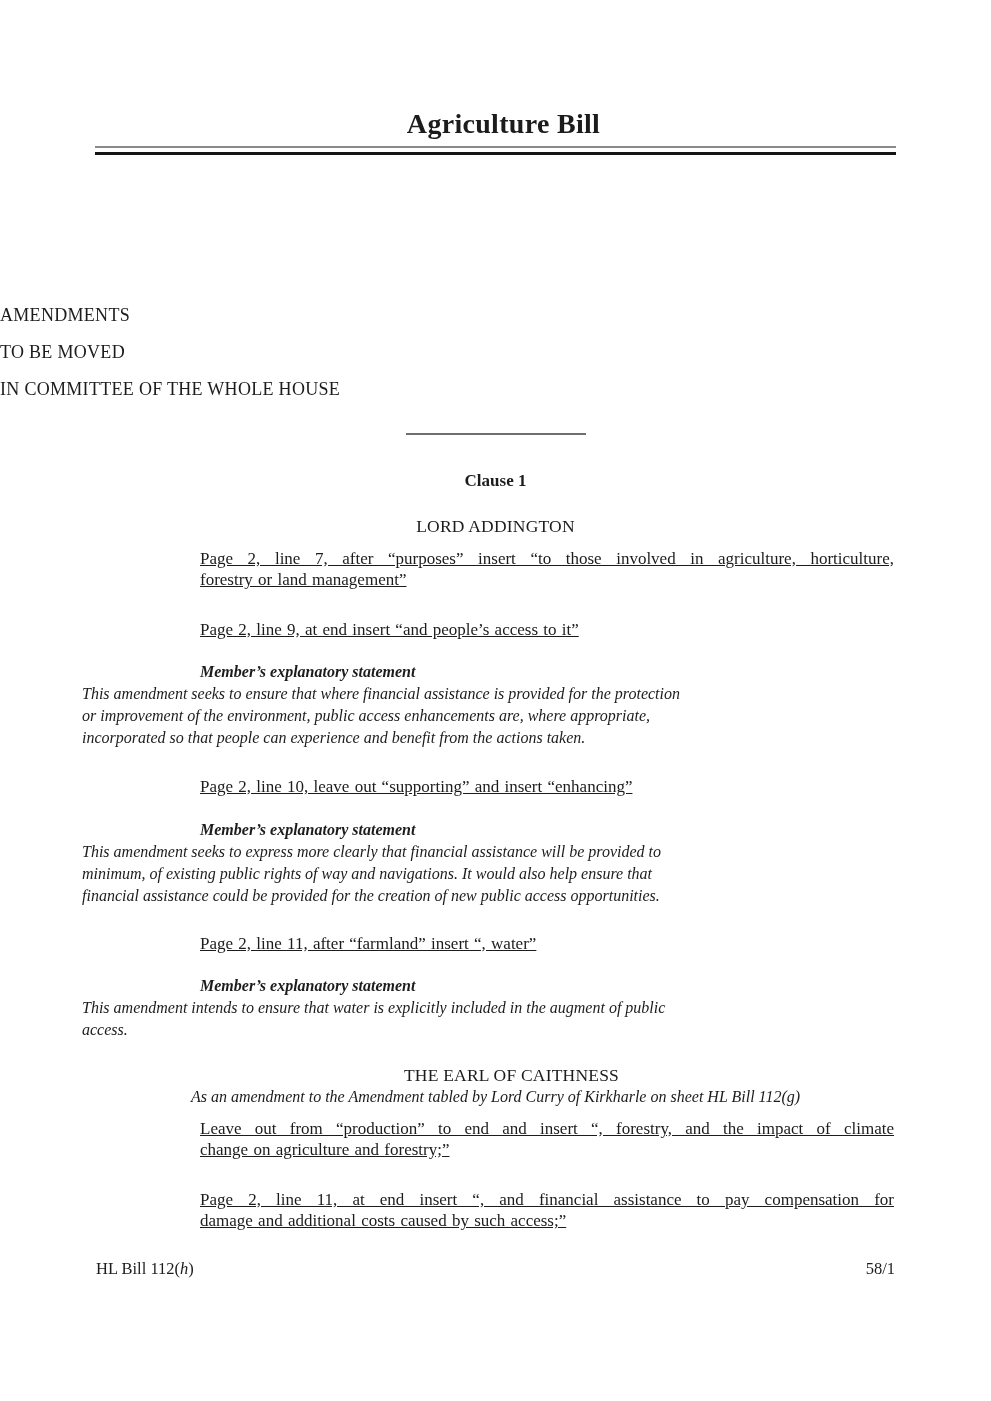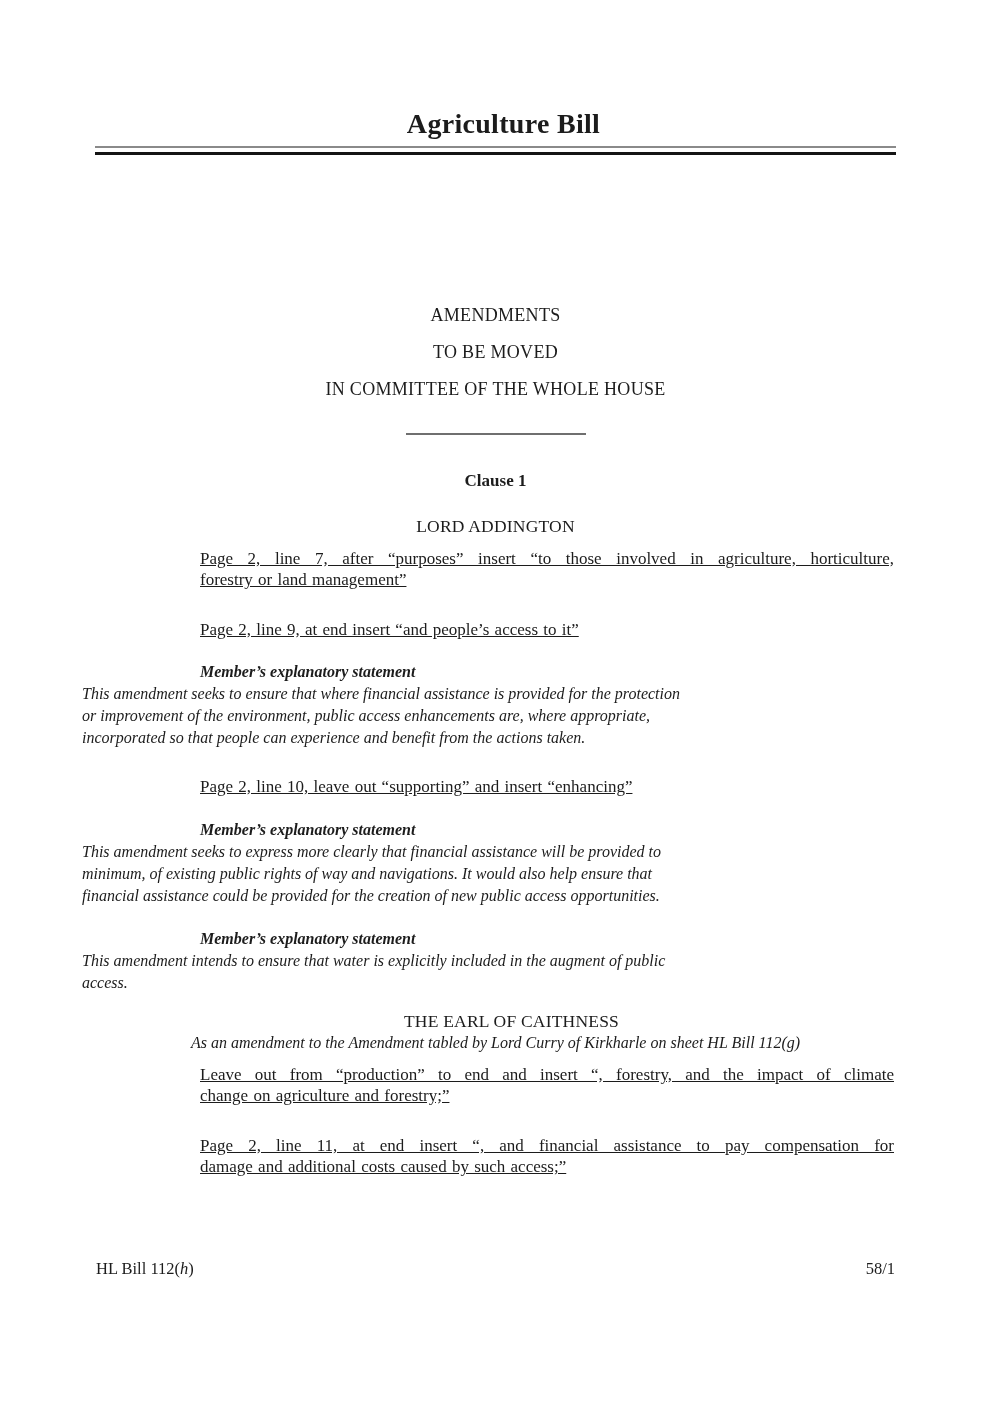--- a/index.html
+++ b/index.html
@@ -21,21 +21,21 @@
     text-align: center;
     letter-spacing: 0.3px;
     padding-left: 16px;
   }
   .rule-double {
     margin: 4px 95px 0 95px;
     height: 4px;
     border-top: 2px solid #8a8a8a;
     border-bottom: 3px solid #141414;
   }
-  .heading-block { margin-top: 150px; text-align: center; }
+  .heading-block { margin-top: 150px; text-align: left; }
   .heading-line { font-size: 18px; line-height: 21px; margin-bottom: 16px; letter-spacing: 0.3px; }
   .heading-line:last-child { margin-bottom: 0; }
   .rule-short {
     width: 180px;
     margin: 33px auto 0 auto;
     border-top: 2px solid #6f6f6f;
     height: 0;
   }
   .clause-heading {
     margin-top: 35px;
@@ -44,21 +44,21 @@
     font-weight: 700;
     text-align: center;
   }
   .sponsor {
     margin-top: 23px;
     font-size: 17.5px;
     line-height: 22px;
     text-align: center;
     letter-spacing: 0.2px;
   }
-  .sponsor-2 { margin-top: 16px; padding-left: 32px; }
+  .sponsor-2 { margin-top: 23px; padding-left: 32px; }
   .amendment {
     margin-left: 200px;
     width: 694px;
     font-size: 17px;
     line-height: 21px;
     word-spacing: 1px;
     text-decoration: underline;
   }
   .amendment.just > div { text-align: justify; text-align-last: justify; }
   .amendment.just > div:last-child { text-align: left; text-align-last: left; }
@@ -141,20 +141,23 @@
   <div class="amendment just mt-a3">
       <div>Page 2, line 10, leave out “supporting” and insert “enhancing”</div>
     </div>
   <div class="expl-heading mt-eh22">Member’s explanatory statement</div>
   <div class="expl">
       <div>This amendment seeks to express more clearly that financial assistance will be provided to</div>
       <div>minimum, of existing public rights of way and navigations. It would also help ensure that</div>
       <div>financial assistance could be provided for the creation of new public access opportunities.</div>
     </div>
 
+  <div class="amendment just mt-a4">
+      <div>Page 2, line 11, after “farmland” insert “, water”</div>
+    </div>
   <div class="expl-heading mt-eh21">Member’s explanatory statement</div>
   <div class="expl">
       <div>This amendment intends to ensure that water is explicitly included in the augment of public</div>
       <div>access.</div>
     </div>
 
   <div class="sponsor sponsor-2">THE EARL OF CAITHNESS</div>
   <div class="note">As an amendment to the Amendment tabled by Lord Curry of Kirkharle on sheet HL Bill 112(g)</div>
 
   <div class="amendment just mt-a5">

